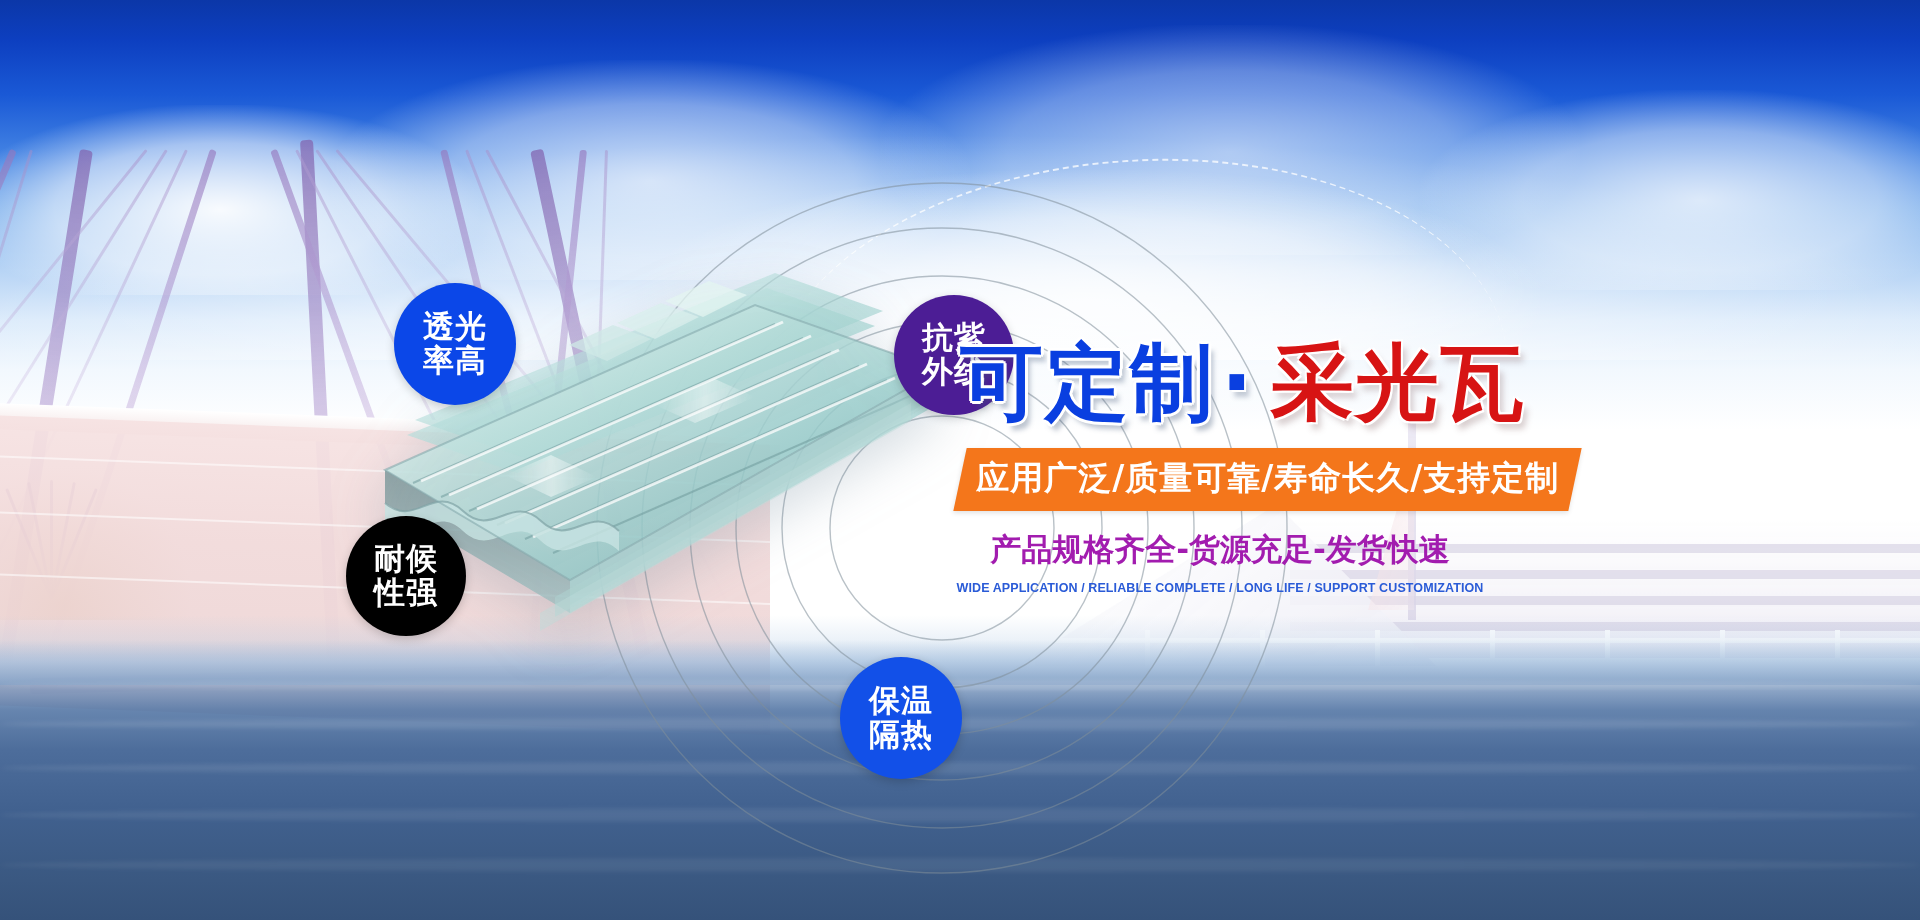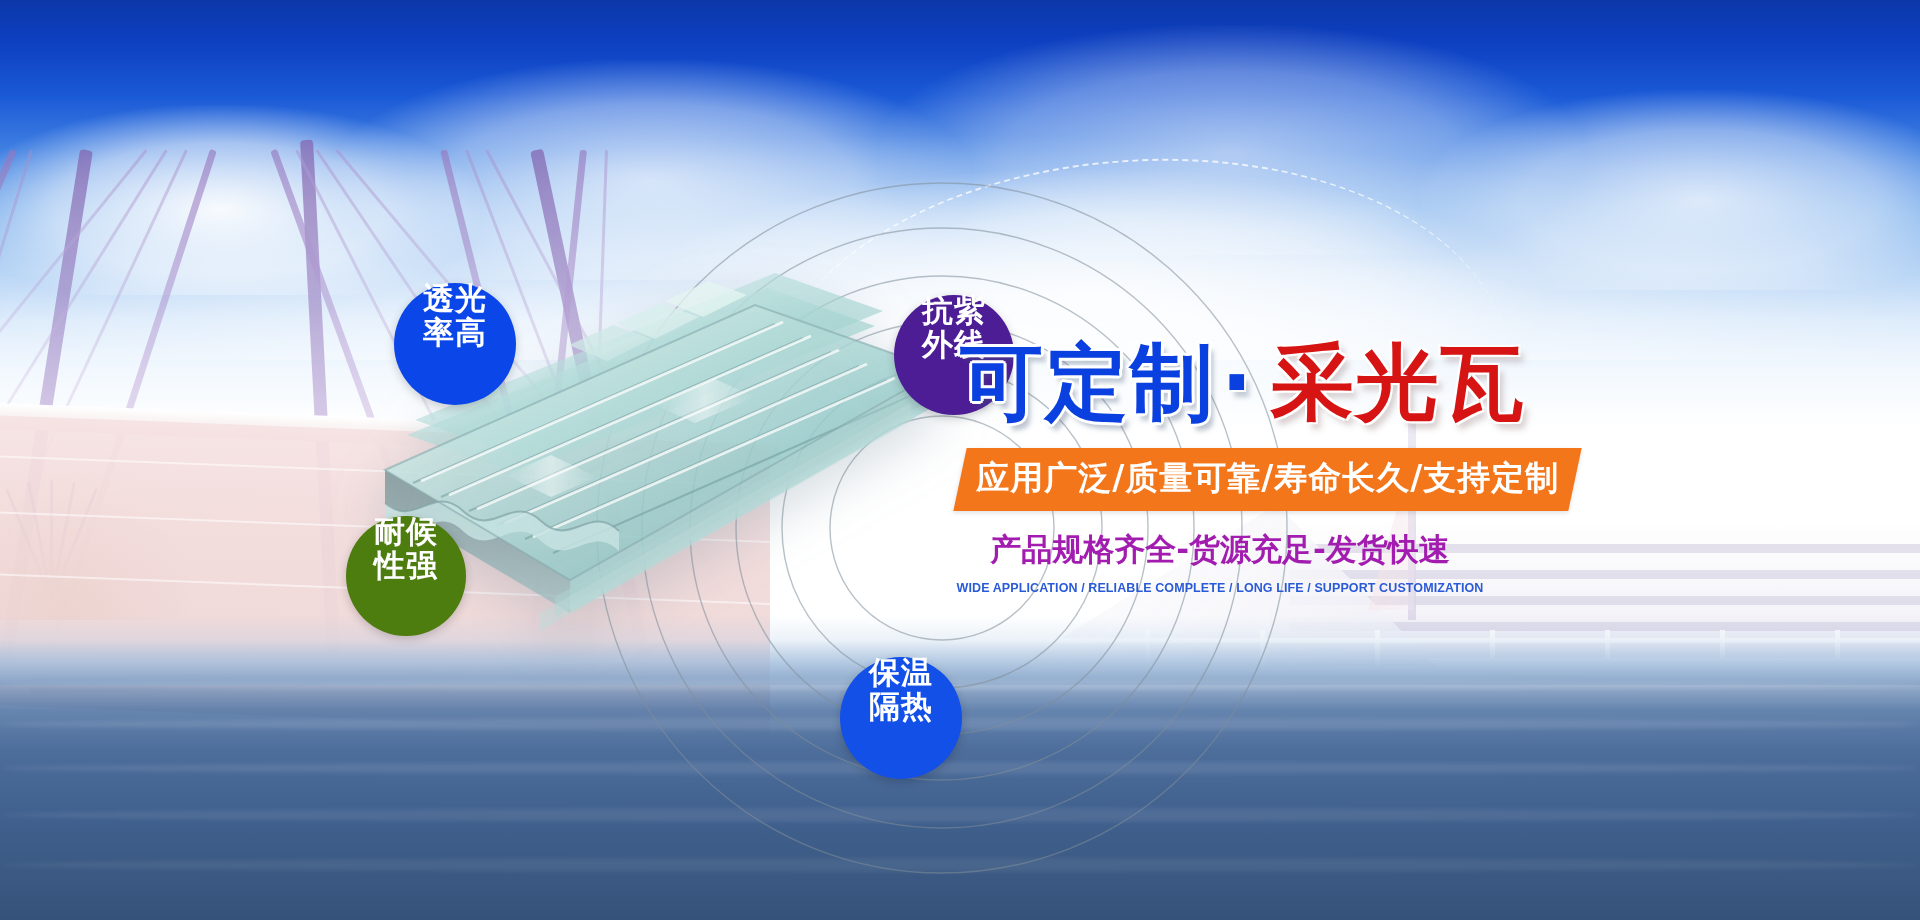--- a/index.html
+++ b/index.html
@@ -171,32 +171,32 @@
   .product{
     position:absolute;left:355px;top:245px;width:620px;height:420px;
     transform:rotate(0deg);
     filter:drop-shadow(0 18px 26px rgba(90,120,140,.28));
   }
   .product svg{display:block;overflow:visible;}
 
   
   .badge{
     position:absolute;border-radius:50%;
-    display:flex;justify-content:center;
+    display:flex;align-items:center;justify-content:center;
     color:#fff;text-align:center;line-height:1.02;
     font-weight:700;letter-spacing:1px;
     box-shadow:0 3px 10px rgba(0,0,0,.18);
     font-family:"DejaVu Sans","Liberation Sans",sans-serif;
   }
   .badge span{display:block;}
   .badge .l2{margin-top:2px;}
 
   #badge-transmittance{left:394px;top:283px;width:122px;height:122px;background:#0b47e8;font-size:31px;}
   #badge-uv{left:894px;top:295px;width:120px;height:120px;background:#4c1d95;font-size:31px;}
-  #badge-weather{left:346px;top:516px;width:120px;height:120px;background:#4d7c0f;font-size:31px;}
+  #badge-weather{left:346px;top:516px;width:120px;height:120px;background:#000000;font-size:31px;}
   #badge-insulation{left:840px;top:657px;width:122px;height:122px;background:#1250e8;font-size:31px;}
 
   
   .copy{position:absolute;left:960px;top:330px;width:900px;}
 
   .tagline{
     display:inline-block;
     border:3px dashed #1b50e8;
     border-radius:32px;
     color:#1b50e8;

